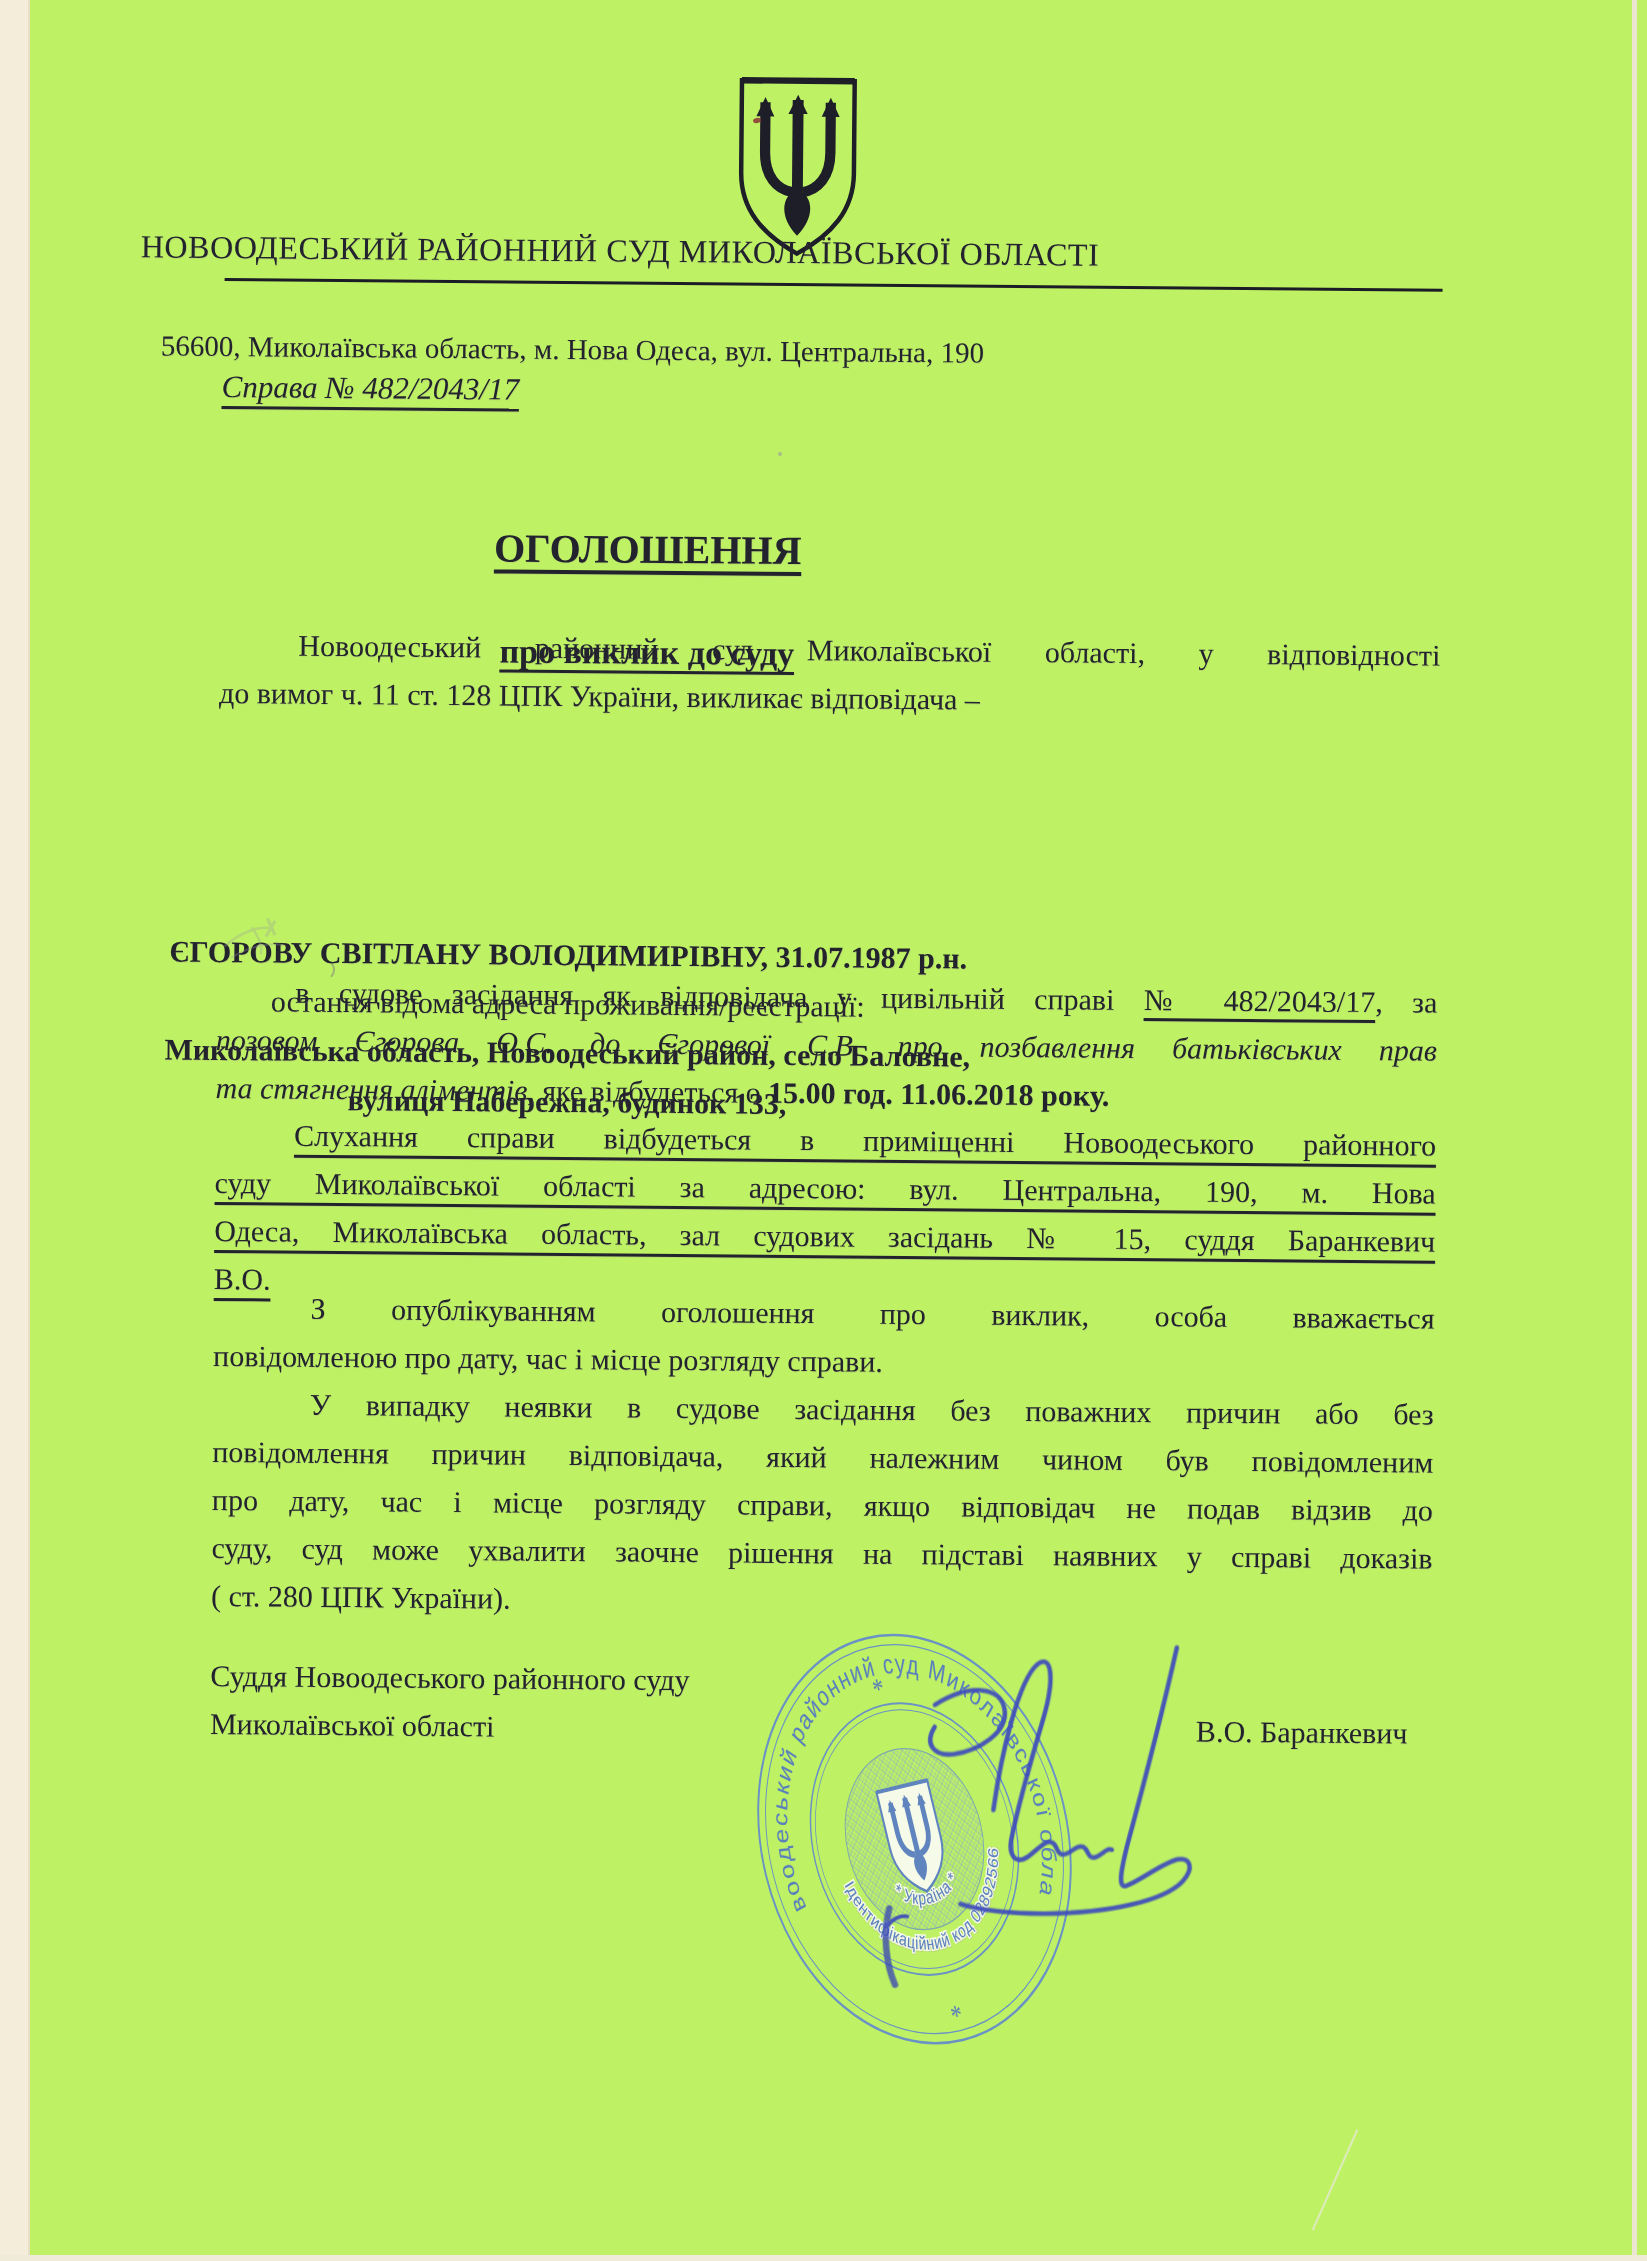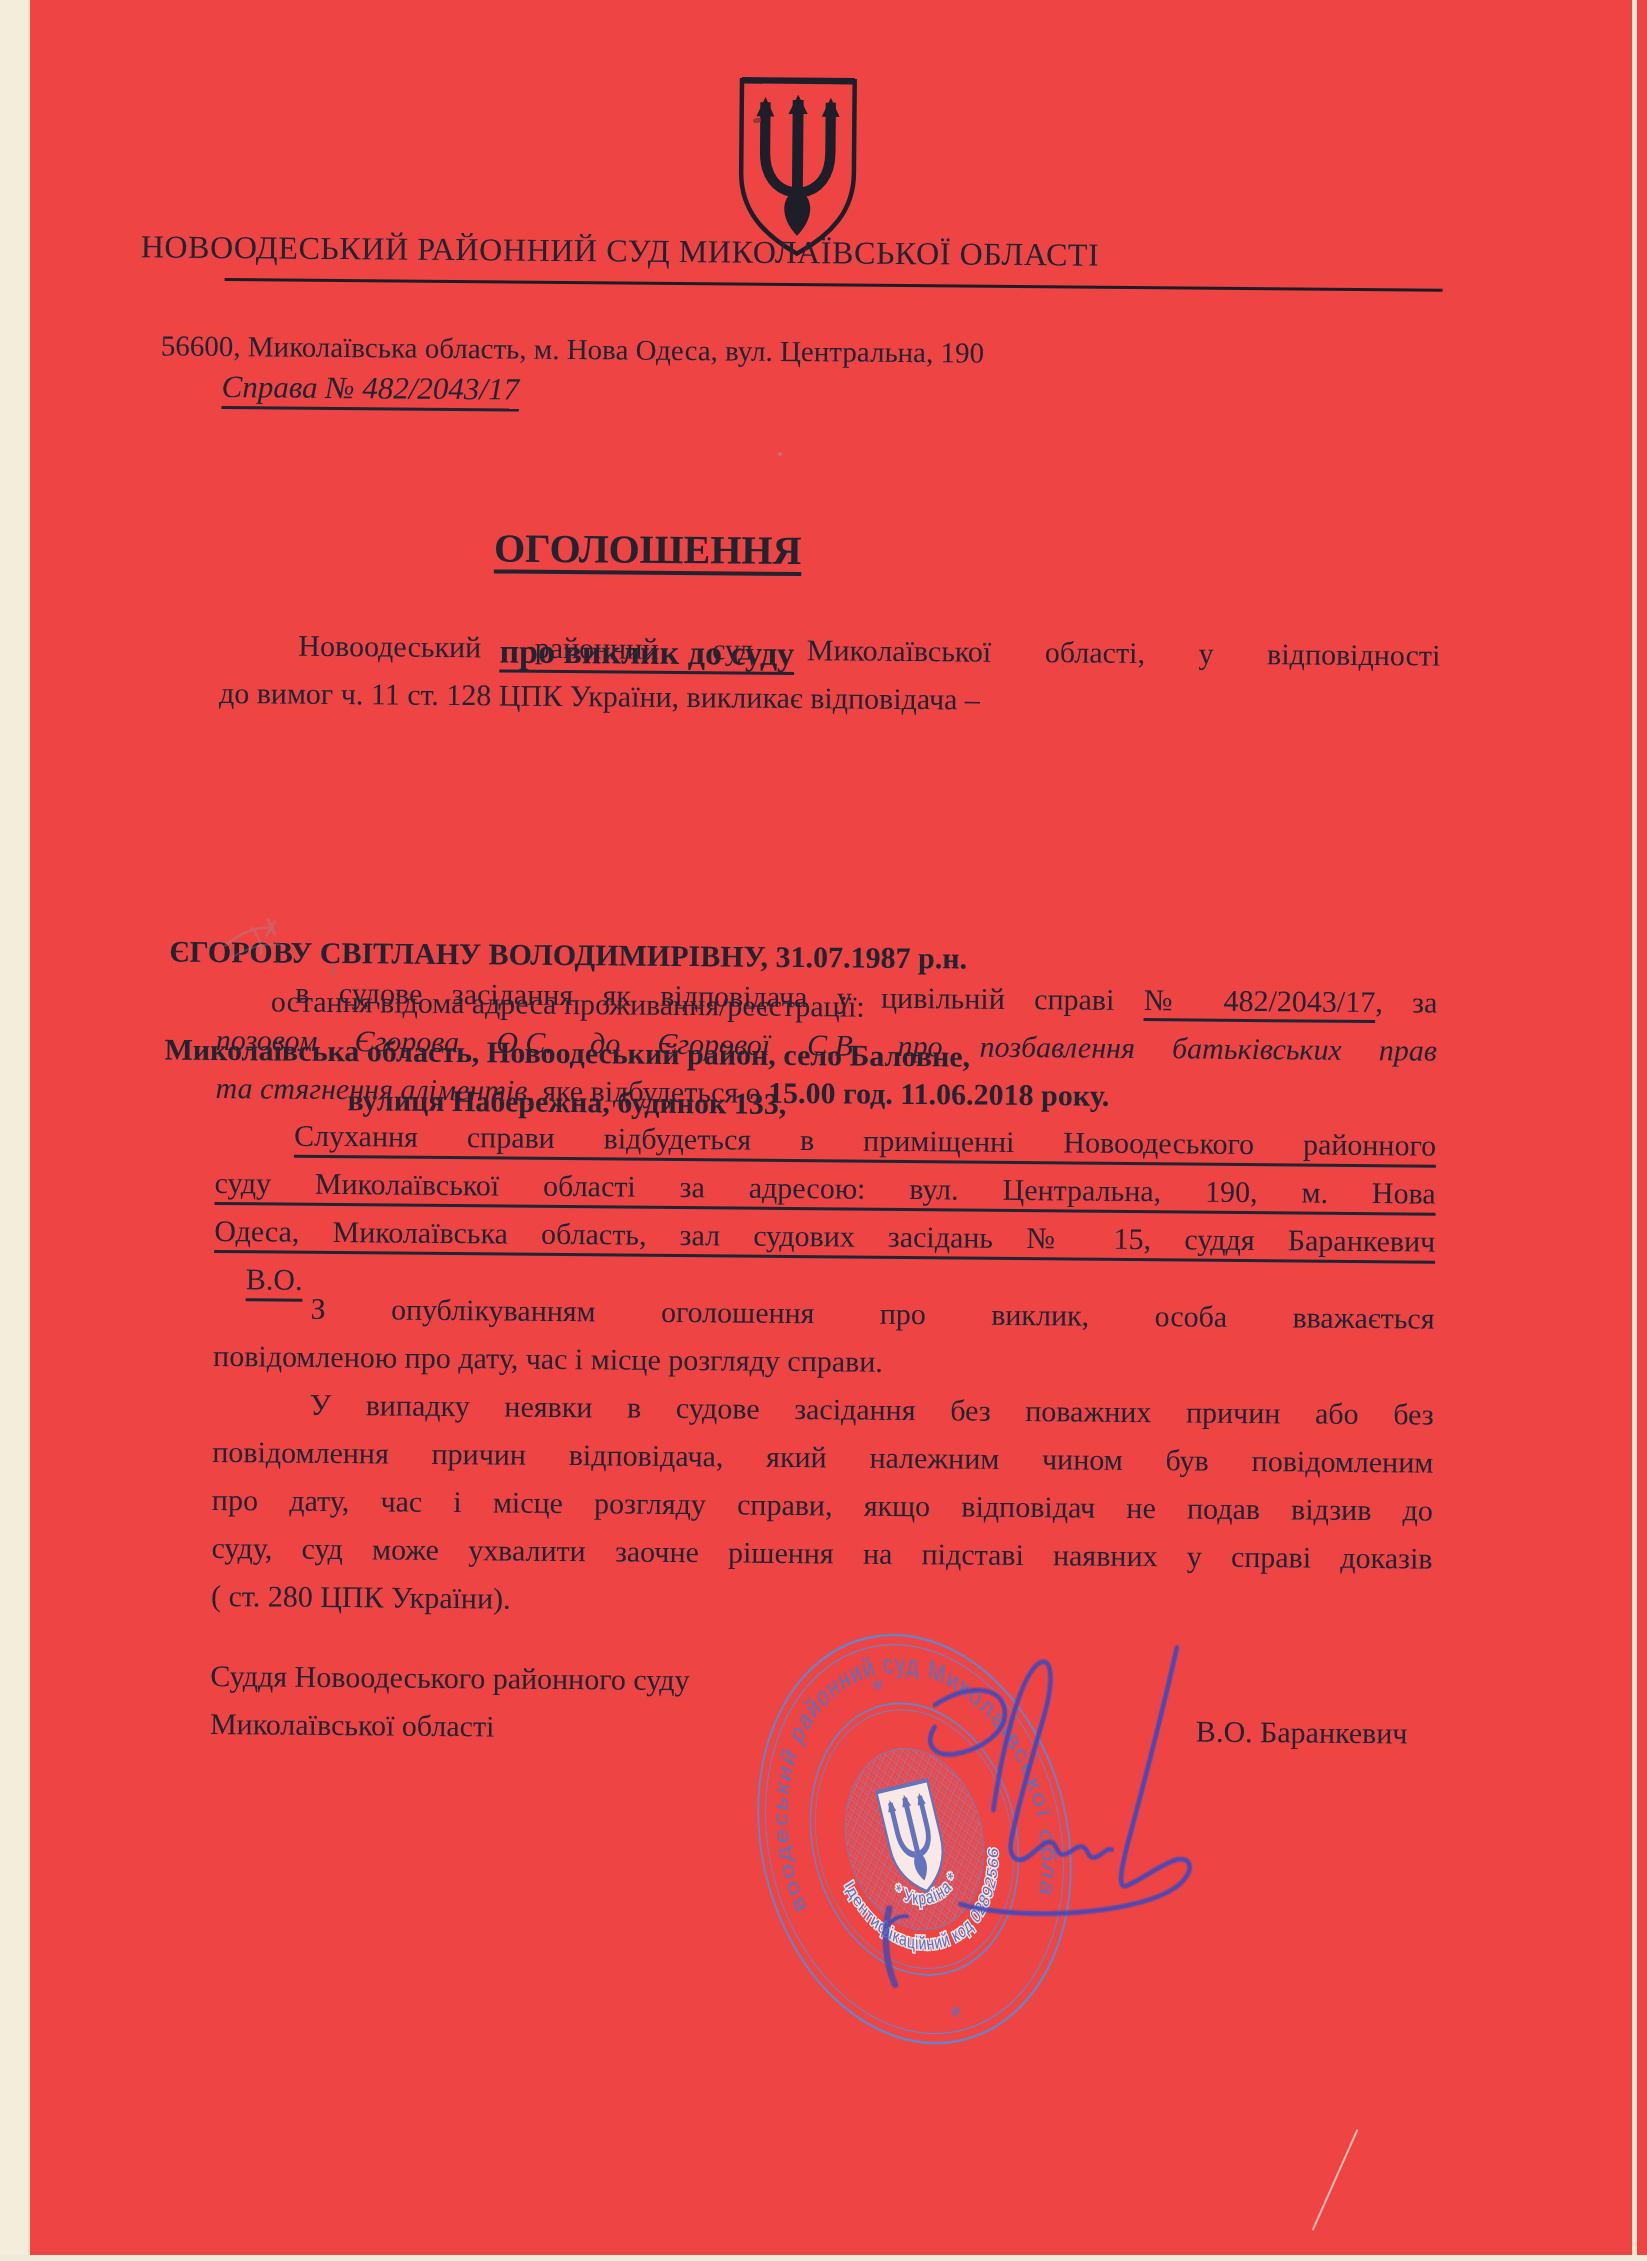--- a/index.html
+++ b/index.html
@@ -1,16 +1,16 @@
 <!DOCTYPE html>
 <html style="font-size:10.3px"><head>
 <meta charset="utf-8">
 <style>
   html,body{margin:0;padding:0;background:#e8e8e8;}
-  .page{position:relative;width:1647px;height:2261px;background:#ef4444;overflow:hidden;
+  .page{position:relative;width:1647px;height:2261px;background:#bef264;overflow:hidden;
         font-family:"Liberation Serif", serif;color:#23232e;}
   
   .edge-left{position:absolute;left:0;top:0;width:28px;height:2261px;background:#f3edda;}
   .edge-left-line{position:absolute;left:28px;top:0;width:1.9px;height:2261px;background:#e8dfc6;}
   .edge-right{position:absolute;left:1632px;top:0;width:5.2px;height:2261px;background:#ece5d2;}
   .edge-bottom{position:absolute;left:0;top:2255px;width:1647px;height:5.8px;background:#f0ead8;}
   .crease{position:absolute;left:1334px;top:2125px;width:1.9px;height:110px;background:#e9e7df;
           transform:rotate(24deg);opacity:.7;}
   
   .content{position:absolute;left:0;top:0;width:1647px;height:2261px;
@@ -110,21 +110,21 @@
     <div class="blk body-t p2">
       <div class="j ind"><span>в судове засідання як відповідача  у цивільній справі </span><span class="u">№ 482/2043/17</span><span>, за</span></div>
       <div class="j i">позовом  Єгорова О.С. до Єгорової С.В. про позбавлення батьківських прав</div>
       <div><span class="i">та стягнення аліментів,</span><span>  яке відбудеться о </span><span class="b">15.00 год. 11.06.2018 року.</span></div>
     </div>
 
     <div class="blk body-t p3">
       <div class="j ind ln">Слухання справи  відбудеться в приміщенні Новоодеського районного</div>
       <div class="j ln">суду Миколаївської області за адресою:  вул. Центральна, 190,  м. Нова</div>
       <div class="j ln">Одеса, Миколаївська область, зал судових засідань № 15, суддя  Баранкевич</div>
-      <div class="ln" style="display:inline-block;margin-left:32px;">В.О.</div>
+      <div class="ln" style="display:inline-block;">В.О.</div>
     </div>
 
     <div class="blk body-t p4">
       <div class="j ind-lg">З опублікуванням оголошення про виклик,   особа вважається</div>
       <div>повідомленою про дату, час і місце розгляду справи.</div>
     </div>
 
     <div class="blk body-t p5">
       <div class="j ind-lg">У випадку неявки в судове засідання без поважних причин або без</div>
       <div class="j">повідомлення причин відповідача, який  належним чином був  повідомленим</div>

